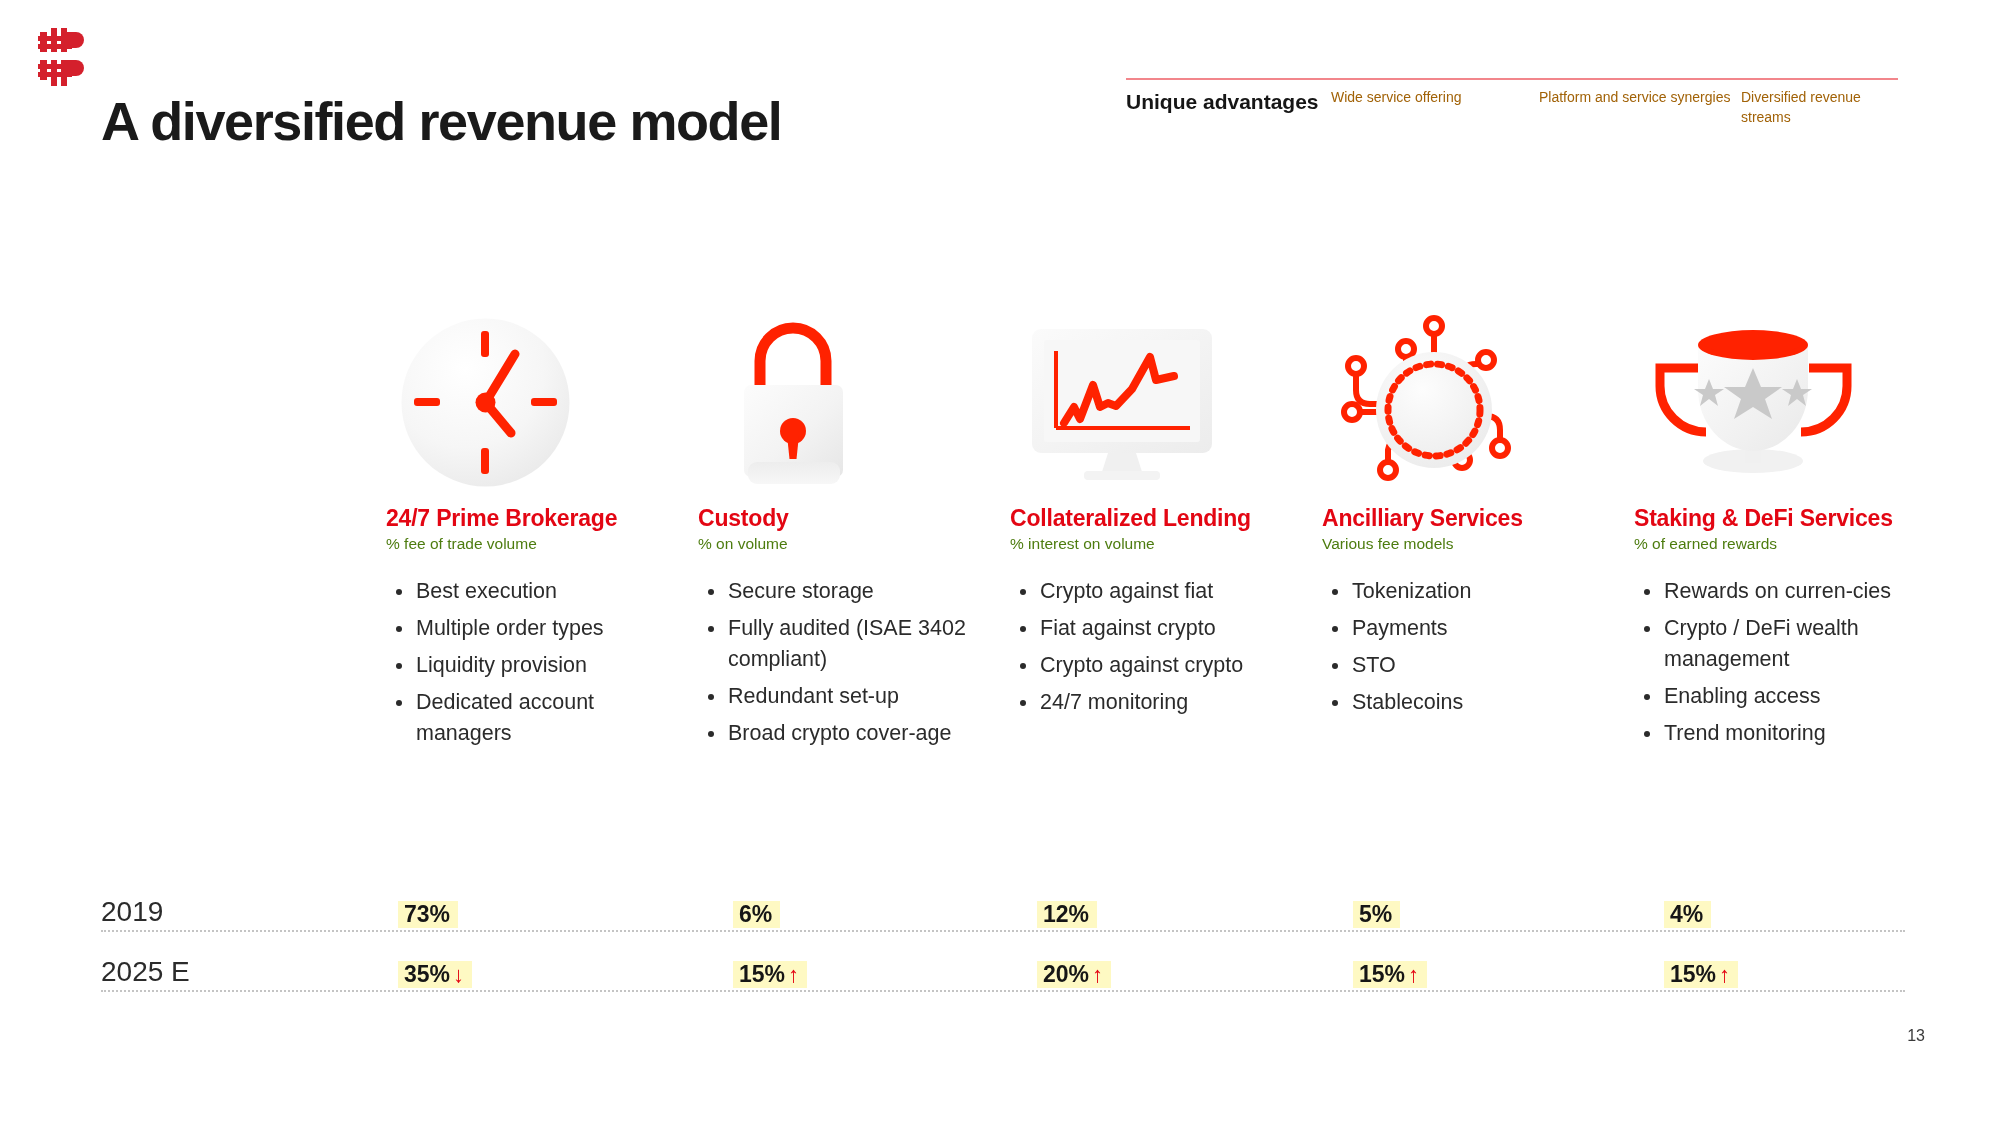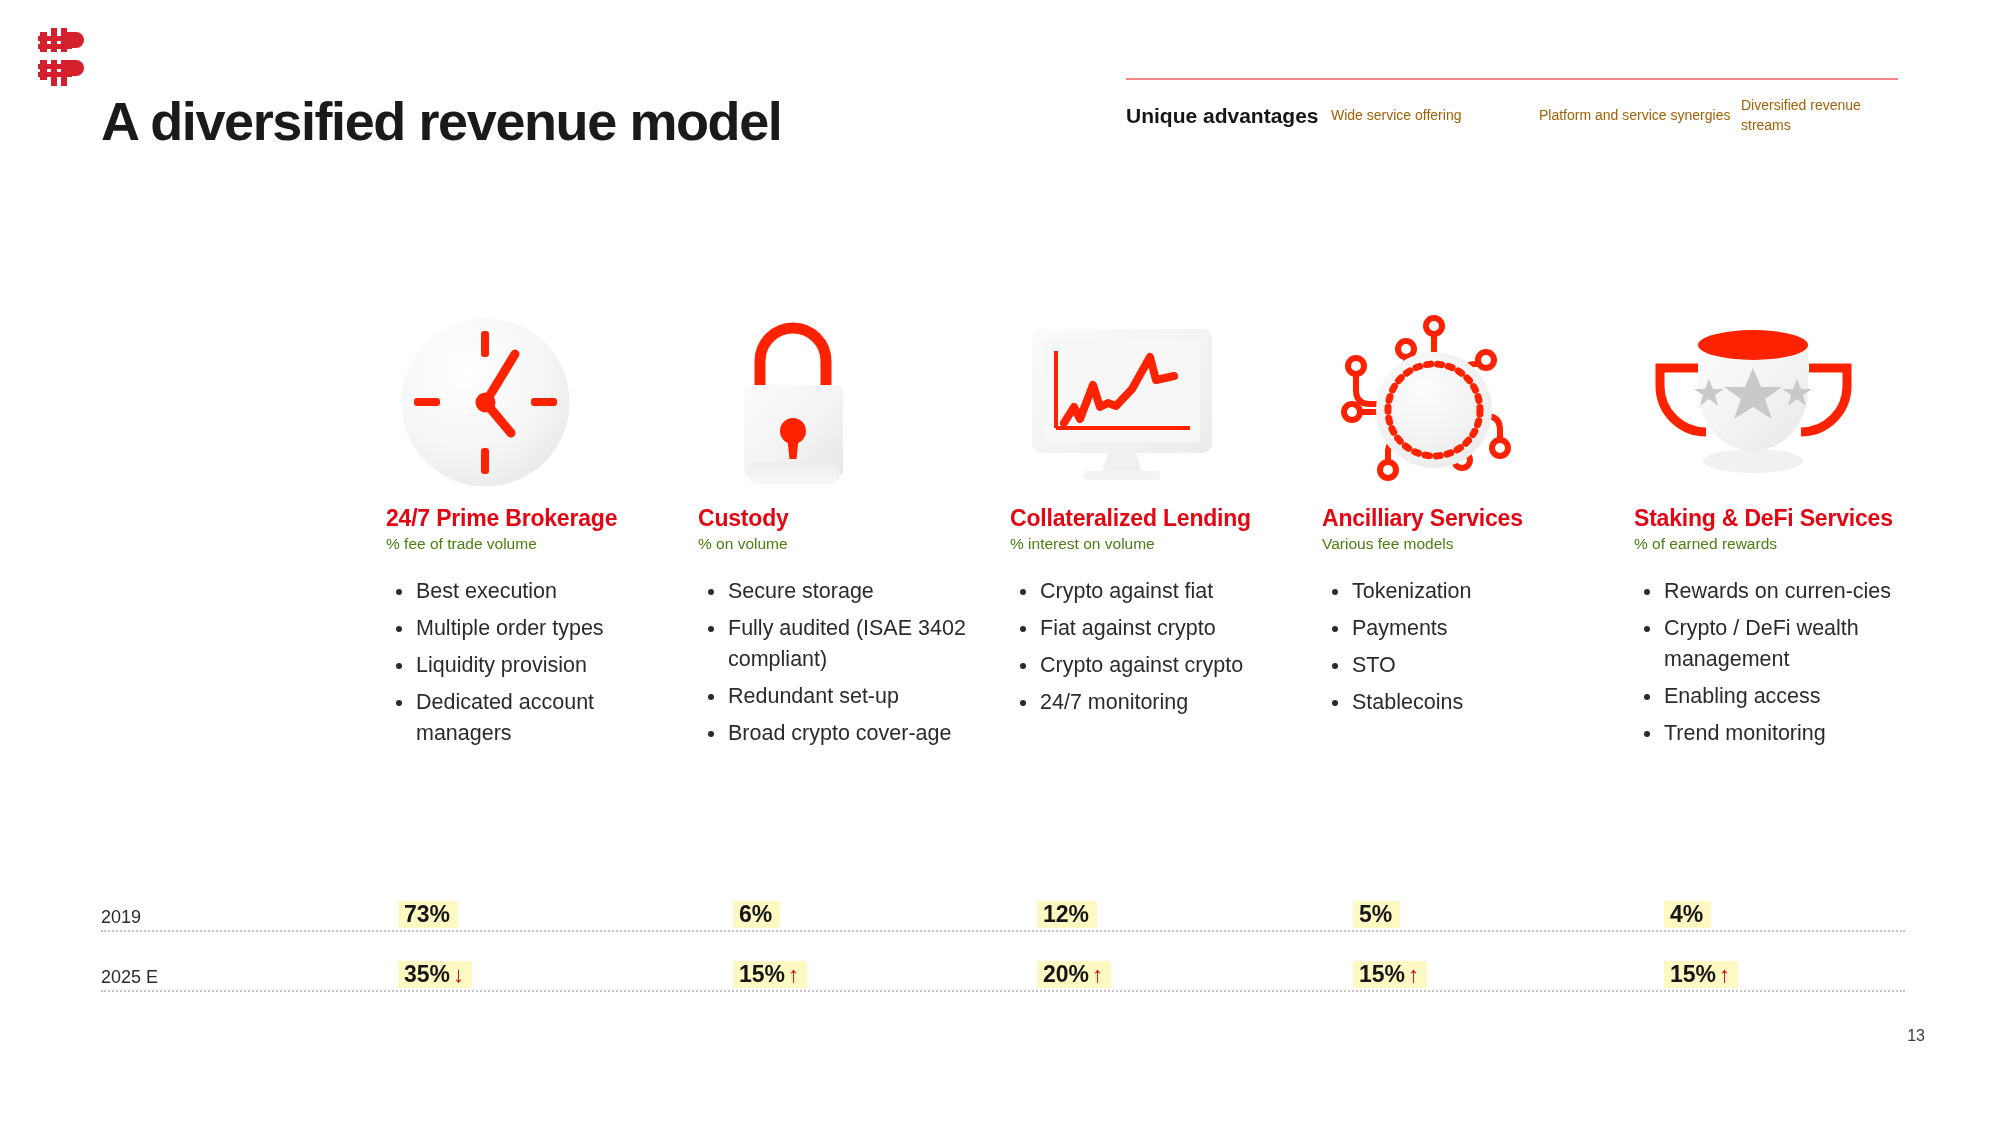--- a/index.html
+++ b/index.html
@@ -48,22 +48,21 @@
     top: 78px;
     width: 772px;
   }
   .adv-rule {
     width: 100%;
     height: 2px;
     background: #f2868b;
   }
   .adv-row {
     display: flex;
-    margin-top: 16px;
-    align-items: center;
+    margin-top: 8px;
   }
   .adv-title {
     width: 205px;
     font-size: 21px;
     font-weight: 700;
     line-height: 1.33;
     color: #161616;
   }
   .adv-item {
     font-size: 14px;
@@ -146,21 +145,21 @@
     position: absolute;
     left: 101px;
     right: 95px;
     bottom: 8px;
     border-bottom: 2px dotted #c4c4c4;
   }
   .row-label {
     position: absolute;
     left: 101px;
     bottom: 12px;
-    font-size: 18px;
+    font-size: 28px;
     color: #2b2b2b;
     background: #ffffff;
     padding-right: 9px;
     white-space: nowrap;
   }
   .cell {
     position: absolute;
     bottom: 12px;
     font-size: 23px;
     font-weight: 700;

